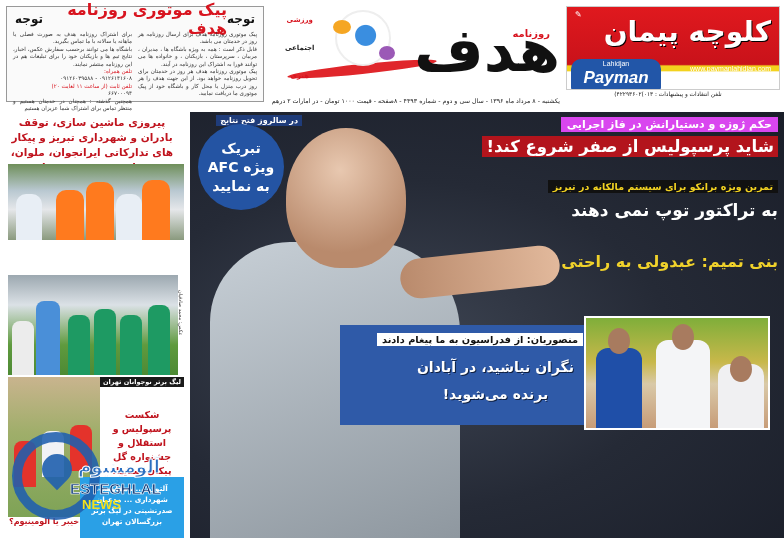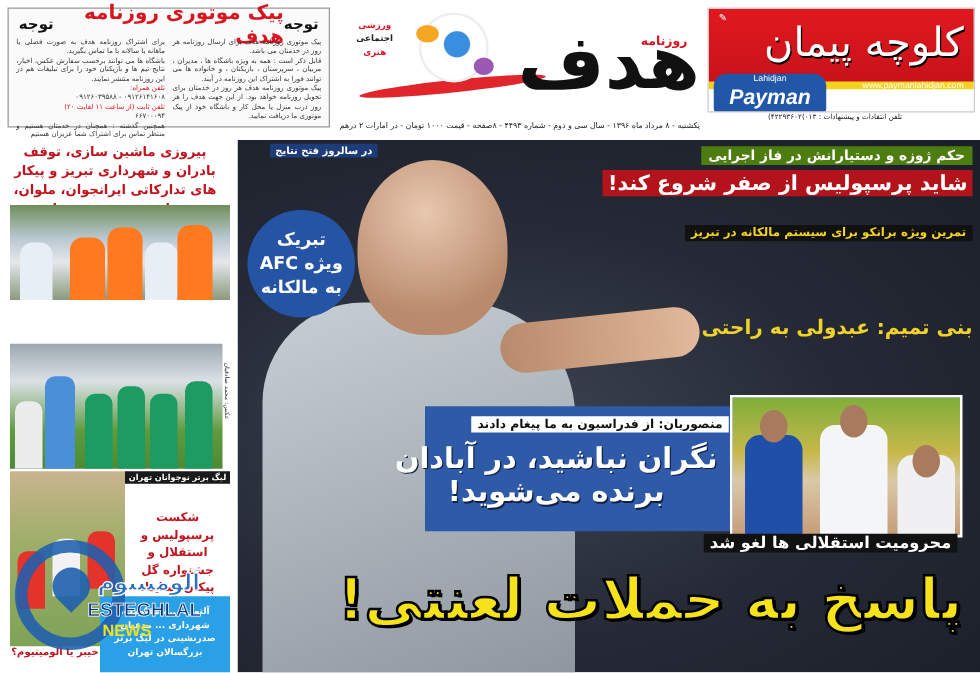--- a/index.html
+++ b/index.html
@@ -16,58 +16,58 @@
 .ad-col{flex:1;font-size:5.6px;line-height:7.4px;color:#333;text-align:justify;}
 .ad-col .red{color:#d8141f;}
 
 .logo-wrap{position:absolute;left:275px;top:4px;width:285px;height:90px;}
 .logo-ball{position:absolute;left:60px;top:6px;width:56px;height:56px;border-radius:50%;background:radial-gradient(circle at 55% 45%,#3a8ee0 0 10px,#fff 11px 100%);border:2px solid #eee;}
 .logo-ball::before{content:"";position:absolute;left:-4px;top:8px;width:18px;height:14px;background:#f5a623;border-radius:50%;}
 .logo-ball::after{content:"";position:absolute;right:-6px;bottom:4px;width:16px;height:14px;background:#9b59b6;border-radius:50%;}
 .logo-swoosh{position:absolute;left:12px;top:60px;width:150px;height:10px;background:#e0262b;border-radius:50%;transform:rotate(-6deg);}
 .logo-main{position:absolute;right:0;top:16px;font-size:60px;font-weight:bold;color:#111;letter-spacing:-3px;line-height:60px;}
 .logo-sub{position:absolute;right:10px;top:4px;font-size:10px;color:#d8141f;font-weight:bold;margin-top:20px;}
-.logo-tags{position:absolute;left:10px;top:12px;display:flex;flex-direction:column;gap:3px;align-items:center;}
+.logo-tags{position:absolute;left:10px;top:12px;display:flex;flex-direction:column;gap:20px;align-items:center;}
 .logo-tags span{font-size:7px;font-weight:bold;}
 .tag-red{color:#d8141f;}
 .tag-black{color:#222;}
 .issue-line{position:absolute;left:290px;top:97px;width:270px;font-size:6.3px;color:#222;text-align:center;white-space:nowrap;}
 
 .sponsor{position:absolute;left:566px;top:6px;width:214px;height:84px;background:linear-gradient(180deg,#e0191e 0%,#c9121a 70%,#f3d21e 72%,#f3d21e 78%,#fff 79%);border:1px solid #ccc;overflow:hidden;}
 .sponsor-sign{position:absolute;left:8px;top:3px;font-size:8px;color:#fff;font-style:italic;}
-.sponsor-title{position:absolute;right:8px;top:8px;font-size:32px;font-weight:normal;color:#fff;text-shadow:1px 1px 0 #000;}
+.sponsor-title{position:absolute;right:8px;top:8px;font-size:28px;font-weight:bold;color:#fff;text-shadow:1px 1px 0 #000;}
 .sponsor-url{position:absolute;right:8px;top:58px;font-size:7px;color:#fff;font-family:"Liberation Sans",sans-serif;direction:ltr;}
 .sponsor-brand{position:absolute;left:4px;top:52px;width:90px;height:32px;background:#2256a8;border-radius:10px 10px 4px 4px;color:#fff;text-align:center;direction:ltr;font-family:"Liberation Sans",sans-serif;}
 .sponsor-brand .b1{font-size:7px;line-height:9px;}
 .sponsor-brand .b2{font-size:17px;font-weight:bold;line-height:20px;font-style:italic;}
 .sponsor-phone{position:absolute;left:668px;top:91px;font-size:5.8px;color:#222;white-space:nowrap;direction:rtl;transform:translateX(-50%);}
 
 
 #hero{position:absolute;left:190px;top:112px;width:594px;height:426px;background:radial-gradient(ellipse at 35% 55%,#3e4553 0%,#252a36 50%,#1a1e29 100%);}
 .coach-head{position:absolute;left:96px;top:16px;width:120px;height:140px;border-radius:50% 50% 45% 45%;background:radial-gradient(circle at 45% 30%,#e8c8b0,#b98a6c 70%);}
 .coach-body{position:absolute;left:20px;top:130px;width:250px;height:300px;border-radius:80px 90px 0 0;background:linear-gradient(160deg,#c7cfd6,#8e979f);}
 .coach-arm{position:absolute;left:210px;top:140px;width:160px;height:40px;border-radius:20px;background:linear-gradient(90deg,#b98a6c,#e2b99c);transform:rotate(-6deg);}
 
 
 .afc-badge{position:absolute;left:192px;top:112px;width:110px;height:120px;}
 .afc-kicker{position:absolute;right:0;top:3px;background:#1f3c7a;color:#fff;font-size:8px;font-weight:bold;padding:1px 4px;white-space:nowrap;}
-.afc-circle{position:absolute;left:6px;top:12px;width:86px;height:86px;border-radius:50%;background:#2454a3;color:#fff;font-weight:bold;display:flex;flex-direction:column;justify-content:center;align-items:center;line-height:19px;font-size:14px;text-align:center;margin-top:44px;}
+.afc-circle{position:absolute;left:6px;top:12px;width:86px;height:86px;border-radius:50%;background:#2454a3;color:#fff;font-weight:bold;display:flex;flex-direction:column;justify-content:center;align-items:center;line-height:19px;font-size:14px;text-align:center;}
 
 
 .hl{position:absolute;right:6px;font-weight:bold;white-space:nowrap;}
-.h1k{top:117px;font-size:11px;color:#fff;background:#4d7c0f;padding:1px 6px;}
+.h1k{top:117px;font-size:11px;color:#fff;background:#d946ef;padding:1px 6px;}
 .h1m{top:136px;font-size:16.5px;color:#fff;background:#b3141c;padding:1px 4px;}
 .h2k{top:180px;font-size:9.5px;color:#f2d222;background:#111;padding:1px 5px;}
 .h2m{top:200px;font-size:17px;color:#fff;}
 .h3{top:250px;font-size:16px;color:#f0d22b;text-align:right;line-height:24px;}
 
 
 .blue-band{position:absolute;left:340px;top:325px;width:250px;height:100px;background:#2f5aa8;}
 .mans-kicker{position:absolute;right:201px;top:333px;background:#fff;color:#111;font-size:9.8px;font-weight:bold;padding:1px 5px;white-space:nowrap;}
-.mans-main{position:absolute;right:210px;top:354px;font-size:23px;font-weight:bold;color:#fff;text-align:center;line-height:27px;text-shadow:1px 1px 0 #102040;}
+.mans-main{position:absolute;right:210px;top:354px;font-size:14px;font-weight:bold;color:#fff;text-align:center;line-height:27px;text-shadow:1px 1px 0 #102040;}
 
 
 .players{position:absolute;left:584px;top:316px;width:186px;height:114px;background:linear-gradient(180deg,#7fae3a 0%,#c8b84a 40%,#d9c9a8 60%,#c79c78 100%);border:2px solid #fff;overflow:hidden;}
 .pl{position:absolute;bottom:0;border-radius:12px 12px 0 0;}
 .pl1{left:10px;width:46px;height:80px;background:#1f4fa8;}
 .pl2{left:70px;width:54px;height:88px;background:#f4f5f7;}
 .pl3{left:132px;width:46px;height:64px;background:#f0f0f2;}
 .pl-head{position:absolute;width:22px;height:26px;border-radius:50%;background:#a87b5f;}
 .ph1{left:22px;top:10px;} .ph2{left:86px;top:6px;} .ph3{left:144px;top:38px;}
 
@@ -160,28 +160,29 @@
     <div class="coach-body"></div>
     <div class="coach-arm"></div>
     <div class="coach-head"></div>
   </div>
 
   <div class="afc-badge">
     <div class="afc-kicker">در سالروز فتح نتایج</div>
     <div class="afc-circle">
       <span>تبریک</span>
       <span>ویژه AFC</span>
-      <span>به مالکانه</span>
+      <span>به نمایید</span>
     </div>
   </div>
 
   <div class="hl h1k">حکم ژوزه و دستیارانش در فاز اجرایی</div>
   <div class="hl h2k">تمرین ویژه برانکو برای سیستم مالکانه در تبریز</div>
 
   <div class="hl h1m">شاید پرسپولیس از صفر شروع کند!</div>
+  <div class="hl h2m">به تراکتور توپ نمی دهند</div>
 
   <div class="hl h3">
     <div>بنی تمیم: عبدولی به راحتی</div>
   </div>
 
   <div class="blue-band"></div>
   <div class="mans-kicker">منصوریان: از فدراسیون به ما پیغام دادند</div>
   <div class="mans-main">
     <div>نگران نباشید، در آبادان</div>
     <div>برنده می‌شوید!</div>
@@ -189,22 +190,20 @@
 
   <div class="players">
     <div class="pl pl1"></div>
     <div class="pl pl2"></div>
     <div class="pl pl3"></div>
     <div class="pl-head ph1"></div>
     <div class="pl-head ph2"></div>
     <div class="pl-head ph3"></div>
   </div>
 
-  <div class="mahroumiat">محرومیت استقلالی ها لغو شد</div>
-  <div class="main-headline">پاسخ به حملات لعنتی!</div>
 
   <div id="leftcol">
     <div class="lc-h1">پیروزی ماشین سازی، توقف بادران و شهرداری تبریز و پیکار های تدارکاتی ایرانجوان، ملوان، نساجی، مس رفسنجان</div>
     <div class="photo1">
       <div class="p1b" style="left:8px"></div>
       <div class="p1a" style="left:48px"></div>
       <div class="p1a" style="left:78px;height:58px"></div>
       <div class="p1b" style="left:108px"></div>
       <div class="p1a" style="left:134px;height:60px"></div>
     </div>

